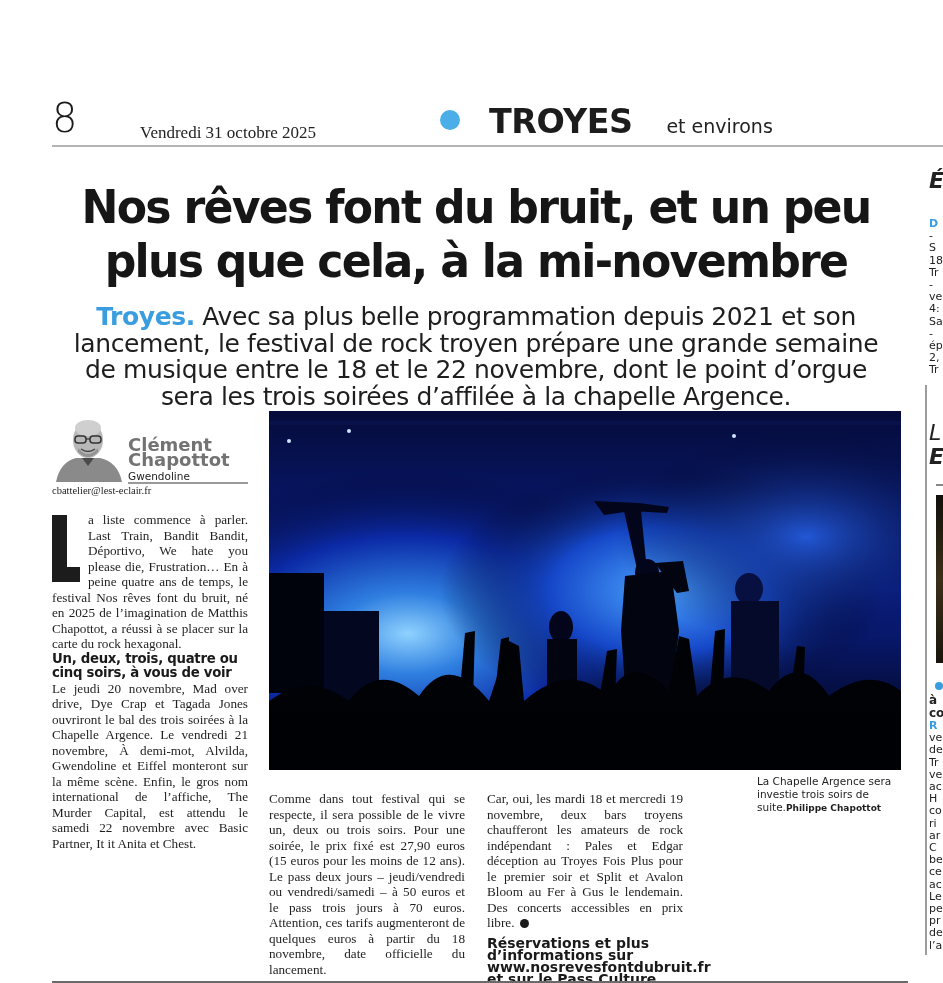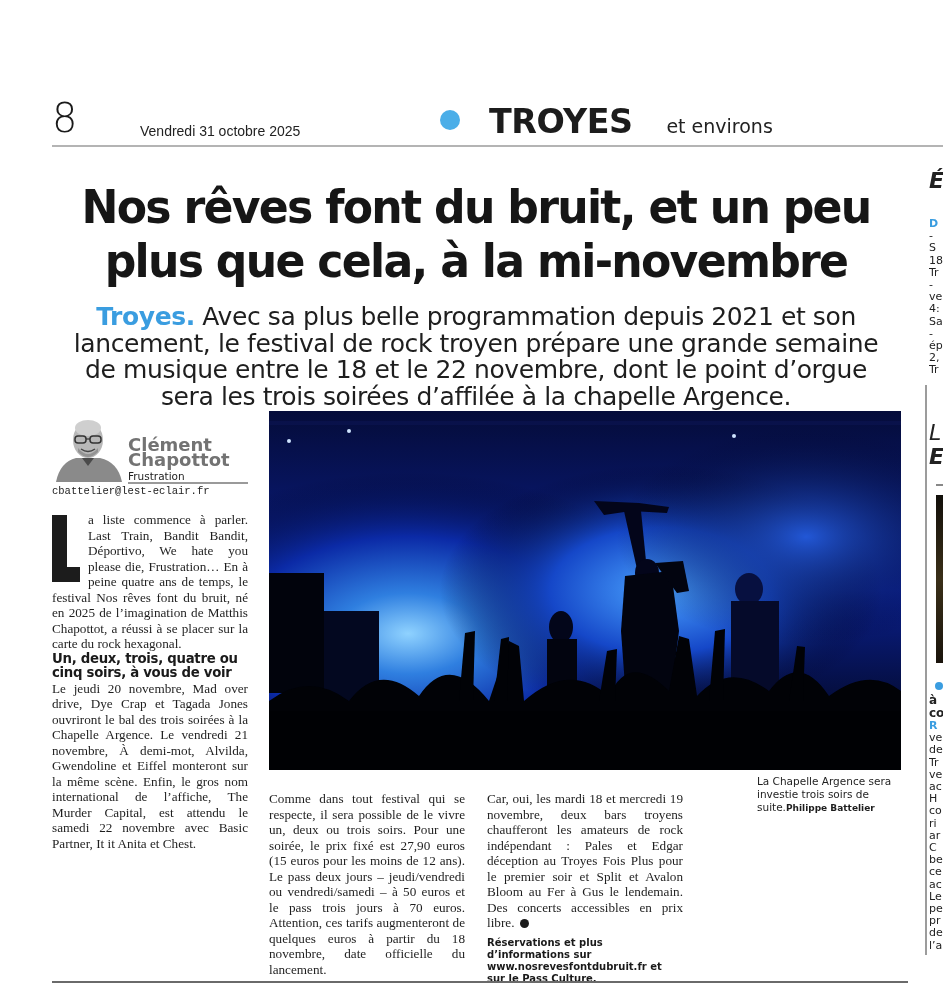--- a/index.html
+++ b/index.html
@@ -3,54 +3,54 @@
 <meta charset="utf-8">
 <style>
   * { box-sizing: border-box; margin: 0; padding: 0; }
   html, body { width: 943px; height: 983px; background: #ffffff; overflow: hidden; }
   body { position: relative; font-family: "Liberation Serif", serif; color: #1e1e1e; }
 
   .abs { position: absolute; }
 
   
   .page-number { left: 52px; top: 96px; font-family: "DejaVu Sans", sans-serif; font-weight: 200; font-size: 40px; line-height: 44px; color: #1a1a1a; }
-  .page-date { left: 140px; top: 123px; font-family: Liberation Sans, sans-serif; font-size: 14px; color: #222; }
+  .page-date { left: 140px; top: 123px; font-family: Liberation Serif, serif; font-size: 17px; color: #222; }
   .section-head { left: 440px; top: 101px; display: flex; align-items: baseline; gap: 23px; }
   .section-dot { width: 20px; height: 20px; border-radius: 50%; background: #4baee8; margin-right: 6px; transform: translateY(-3px); }
   .section-name { font-family: "DejaVu Sans", sans-serif; font-weight: 900; font-size: 34px; letter-spacing: -0.5px; color: #1c1c1c; transform: scaleX(0.98); transform-origin: left; }
   .section-sub { font-family: "DejaVu Sans", sans-serif; font-size: 19px; color: #222; margin-left: 8px; }
   .header-rule { left: 52px; top: 145px; width: 891px; height: 2px; background: #b4b4b4; }
 
   
   .headline { left: 52px; top: 180px; width: 848px; text-align: center; font-family: "DejaVu Sans", sans-serif; font-weight: 900; font-size: 46px; line-height: 54px; letter-spacing: -1.8px; color: #161616; transform: scaleX(0.96); transform-origin: center; }
 
   .chapo { left: 60px; top: 304px; width: 832px; text-align: center; font-family: "DejaVu Sans", sans-serif; font-size: 25px; line-height: 26.5px; color: #1e1e1e; letter-spacing: -0.4px; }
   .chapo .city { color: #3a9de0; font-weight: 700; }
 
   
   .author-photo { left: 52px; top: 414px; width: 72px; height: 68px; border-radius: 0; overflow: hidden; }
   .author-name { left: 128px; top: 437px; font-family: "DejaVu Sans", sans-serif; font-weight: 700; font-size: 18px; line-height: 15px; color: #737373; }
   .author-role { left: 128px; top: 470px; font-family: "DejaVu Sans", sans-serif; font-size: 10.5px; color: #222; }
   .author-rule { left: 128px; top: 482px; width: 120px; height: 1.5px; background: #9a9a9a; }
-  .author-email { left: 52px; top: 485px; font-family: Liberation Mono, monospace; font-size: 10.5px; color: #222; }
+  .author-email { left: 52px; top: 485px; font-family: Liberation Serif, serif; font-size: 10.5px; color: #222; }
 
   
   .col { font-family: "Liberation Serif", serif; font-size: 13.2px; line-height: 15.5px; color: #1e1e1e; text-align: justify; hyphens: auto; }
   .col p { margin: 0; }
   .col1 { left: 52px; top: 512px; width: 196px; }
   .dropcap { float: left; width: 28px; height: 67px; margin: 3px 8px 0 0; position: relative; }
   .dropcap .stem { position: absolute; left: 0; top: 0; width: 15px; height: 67px; background: #1c1c1c; }
   .dropcap .foot { position: absolute; left: 0; top: 52px; width: 28px; height: 15px; background: #1c1c1c; }
 
   .subhead { font-family: "DejaVu Sans", sans-serif; font-weight: 700; font-size: 13.3px; line-height: 14.5px; color: #1a1a1a; text-align: left; letter-spacing: -0.3px; }
 
   .col2 { left: 269px; top: 791px; width: 196px; }
   .col3 { left: 487px; top: 791px; width: 196px; }
   .endmark { display: inline-block; width: 9px; height: 9px; border-radius: 50%; background: #1a1a1a; vertical-align: middle; margin-left: 2px; }
-  .infobox { font-family: "DejaVu Sans", sans-serif; font-weight: 700; font-size: 10px; line-height: 12px; color: #1a1a1a; margin-top: 6px; text-align: left; }
+  .infobox { font-family: "DejaVu Sans", sans-serif; font-weight: 700; font-size: 14px; line-height: 12px; color: #1a1a1a; margin-top: 6px; text-align: left; }
 
   
   .photo { left: 269px; top: 411px; width: 632px; height: 359px; overflow: hidden; background: #02030f; }
   .caption { left: 757px; top: 775px; width: 150px; font-family: "DejaVu Sans", sans-serif; font-size: 10.5px; line-height: 13px; color: #1e1e1e; }
   .caption .credit { font-weight: 700; font-size: 9px; }
 
   .bottom-rule { left: 52px; top: 981px; width: 856px; height: 1.5px; background: #6a6a6a; }
 
   
   .right-col { left: 929px; width: 20px; overflow: hidden; font-family: "DejaVu Sans", sans-serif; color: #222; }
@@ -86,21 +86,21 @@
     <rect x="38" y="22" width="11" height="7" rx="3" fill="none" stroke="#333" stroke-width="1.5"></rect>
     <line x1="34" y1="25" x2="38" y2="25" stroke="#333" stroke-width="1.2"></line>
     <path d="M29 35 Q36 40 43 35" stroke="#444" stroke-width="1.5" fill="none"></path>
     <path d="M26 34 Q36 46 46 34 L46 38 Q36 48 26 38 Z" fill="#7a7a7a" opacity="0.6"></path>
   </svg>
 </div>
 <div class="abs author-name">
   <div>Clément</div>
   <div>Chapottot</div>
 </div>
-<div class="abs author-role">Frustration</div>
+<div class="abs author-role">Gwendoline</div>
 <div class="abs author-rule"></div>
 <div class="abs author-email">cbattelier@lest-eclair.fr</div>
 
 <div class="abs col col1">
   <div class="dropcap">
     <span class="stem"></span>
       <span class="foot"></span>
   </div>
   <p>a liste commence à parler. Last Train, Bandit Bandit, Déportivo, We hate you please die, Frustration… En à peine quatre ans de temps, le festival Nos rêves font du bruit, né en 2025 de l’imagination de Matthis Chapottot, a réussi à se placer sur la carte du rock hexagonal.</p>
   <div class="subhead">Un, deux, trois, quatre ou cinq soirs, à vous de voir</div>
@@ -160,21 +160,21 @@
     <path d="M190 290 L196 222 L206 220 L204 290 Z" fill="#010206"></path>
     <path d="M225 290 L232 228 L240 226 L238 290 Z" fill="#010206"></path>
     <path d="M330 290 L338 240 L348 238 L346 290 Z" fill="#010206"></path>
     <path d="M440 290 L446 220 L456 218 L454 290 Z" fill="#010206"></path>
     <path d="M520 290 L528 235 L536 236 L534 290 Z" fill="#010206"></path>
     <rect x="0" y="300" width="632" height="59" fill="#000104"></rect>
   </svg>
 </div>
 
 <div class="abs caption">
-  <span>La Chapelle Argence sera investie trois soirs de suite.</span><span class="credit">Philippe Battelier</span>
+  <span>La Chapelle Argence sera investie trois soirs de suite.</span><span class="credit">Philippe Chapottot</span>
 </div>
 
 <div class="abs col col2">
   <p>Comme dans tout festival qui se respecte, il sera possible de le vivre un, deux ou trois soirs. Pour une soirée, le prix fixé est 27,90 euros (15 euros pour les moins de 12 ans). Le pass deux jours – jeudi/vendredi ou vendredi/samedi – à 50 euros et le pass trois jours à 70 euros. Attention, ces tarifs augmenteront de quelques euros à partir du 18 novembre, date officielle du lancement.</p>
 </div>
 
 <div class="abs col col3">
   <p><span>Car, oui, les mardi 18 et mercredi 19 novembre, deux bars troyens chaufferont les amateurs de rock indépendant : Pales et Edgar déception au Troyes Fois Plus pour le premier soir et Split et Avalon Bloom au Fer à Gus le lendemain. Des concerts accessibles en prix libre.</span> <span class="endmark"></span></p>
   <div class="infobox">Réservations et plus d’informations sur www.nosrevesfontdubruit.fr et sur le Pass Culture.</div>
 </div>

